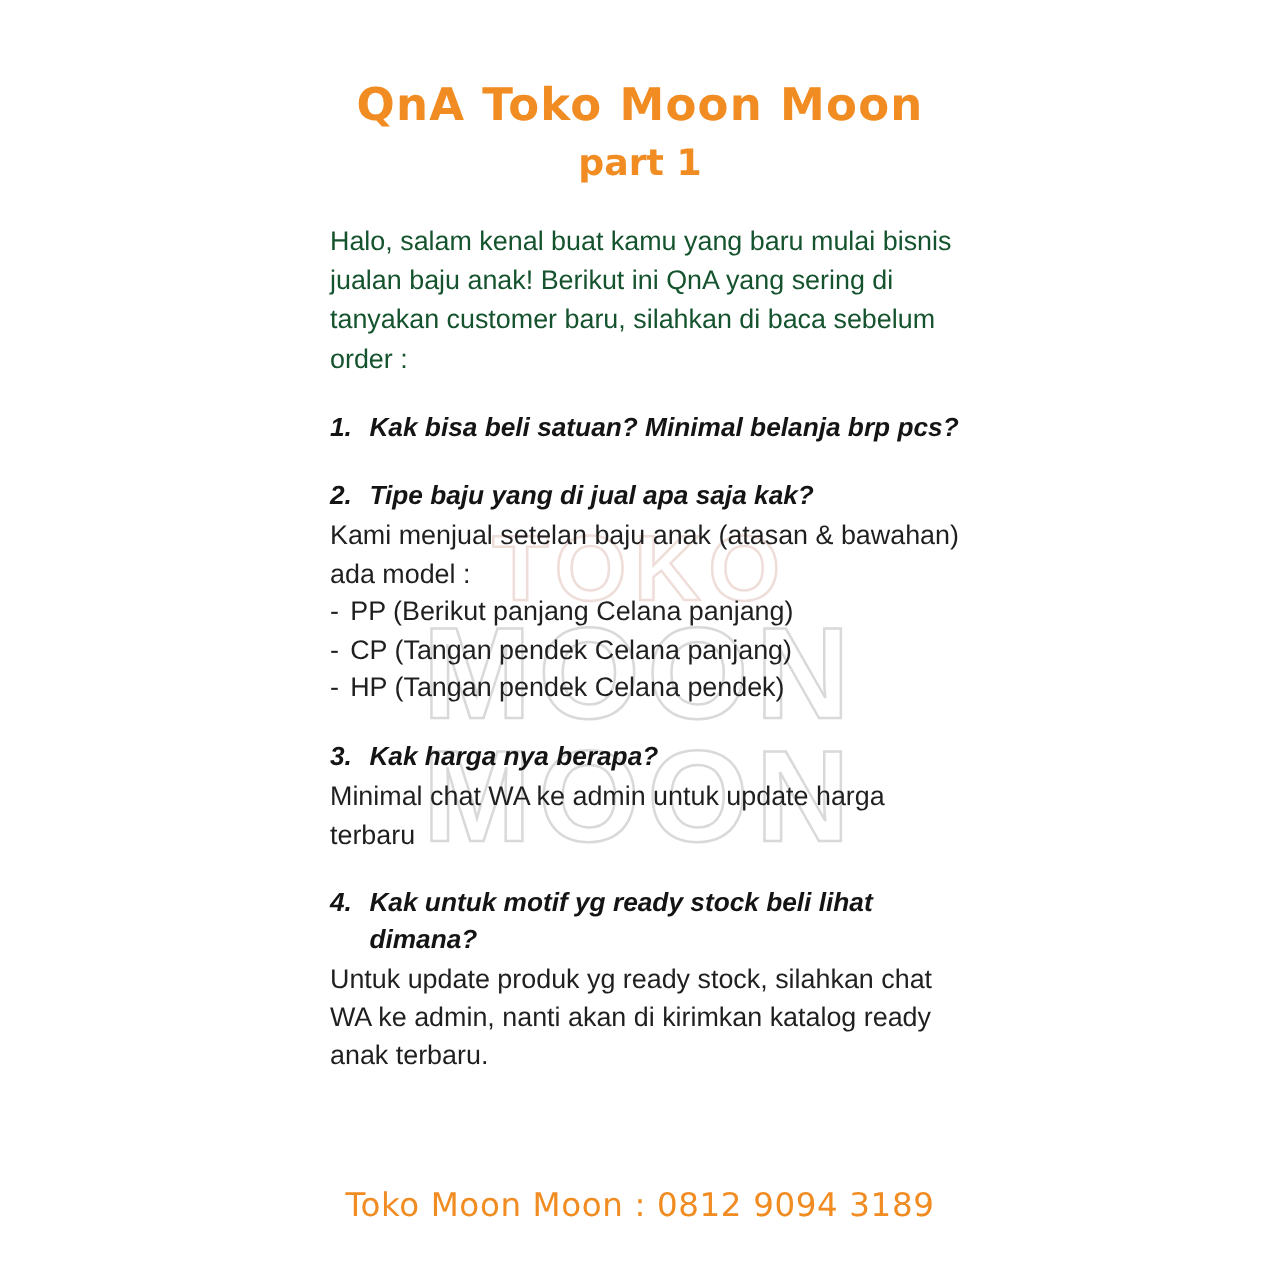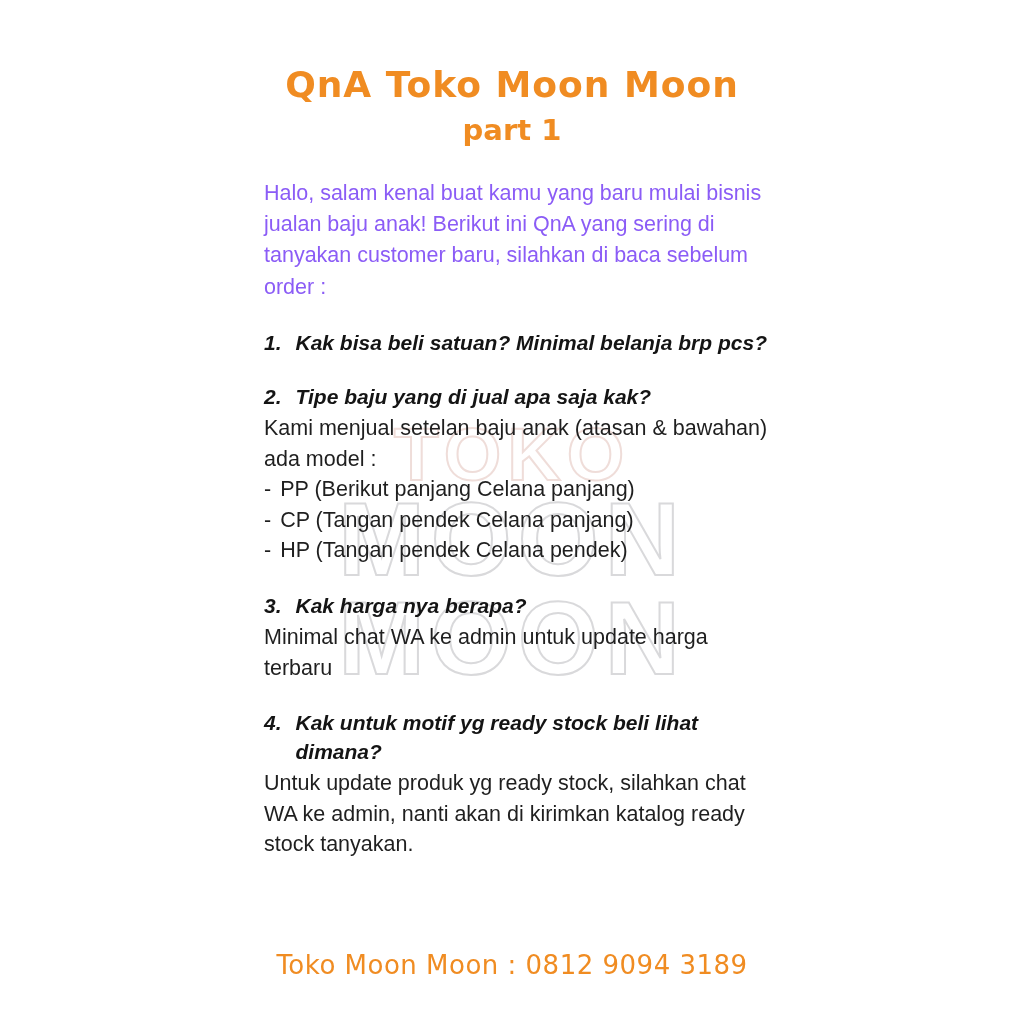--- a/index.html
+++ b/index.html
@@ -75,21 +75,21 @@
   .textcol {
     position: absolute;
     left: 264px;
     top: 178px;
     width: 510px;
   }
   p.intro {
     margin: 0;
     font-size: 21.5px;
     line-height: 1.45;
-    color: #8b5cf6;
+    color: #14532d;
   }
   .qa {
     margin-top: 26px;
   }
   .q {
     font-weight: bold;
     font-style: italic;
     font-size: 21px;
     line-height: 1.35;
     color: #141414;
@@ -189,20 +189,20 @@
           <span class="qtext">Kak harga nya berapa?</span>
         </div>
         <p class="a">Minimal chat WA ke admin untuk update harga terbaru</p>
       </div>
 
       <div class="qa">
         <div class="q">
           <span class="qnum">4.</span>
           <span class="qtext">Kak untuk motif yg ready stock beli lihat dimana?</span>
         </div>
-        <p class="a">Untuk update produk yg ready stock, silahkan chat WA ke admin, nanti akan di kirimkan katalog ready stock tanyakan.</p>
+        <p class="a">Untuk update produk yg ready stock, silahkan chat WA ke admin, nanti akan di kirimkan katalog ready anak terbaru.</p>
       </div>
     </div>
   </div>
 
   <div class="footer">Toko Moon Moon : 0812 9094 3189</div>
 
 </div>
 
 </body></html>

